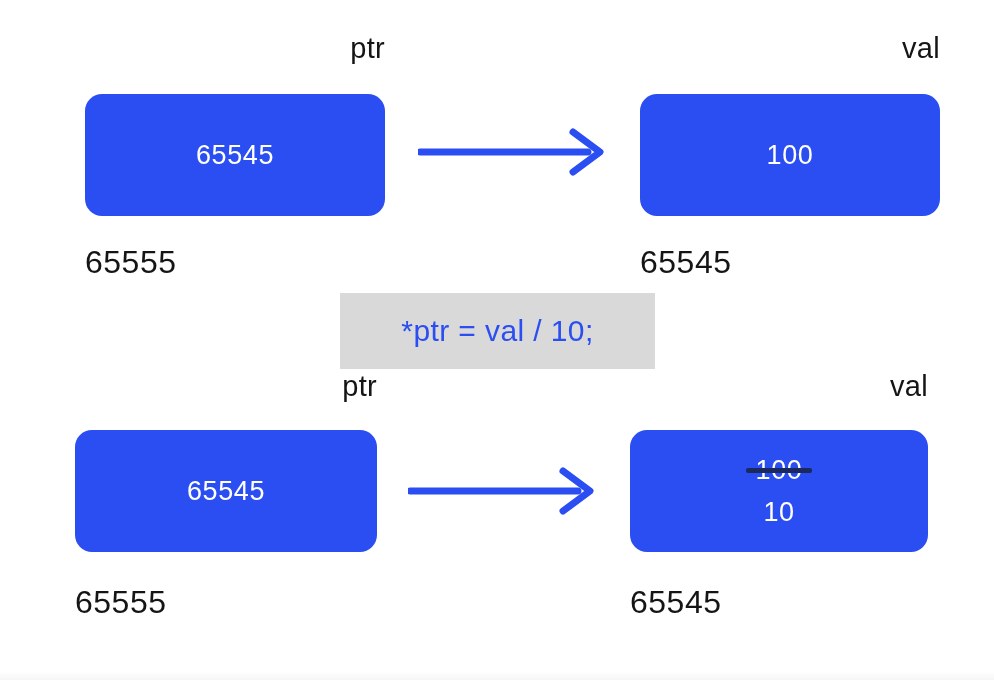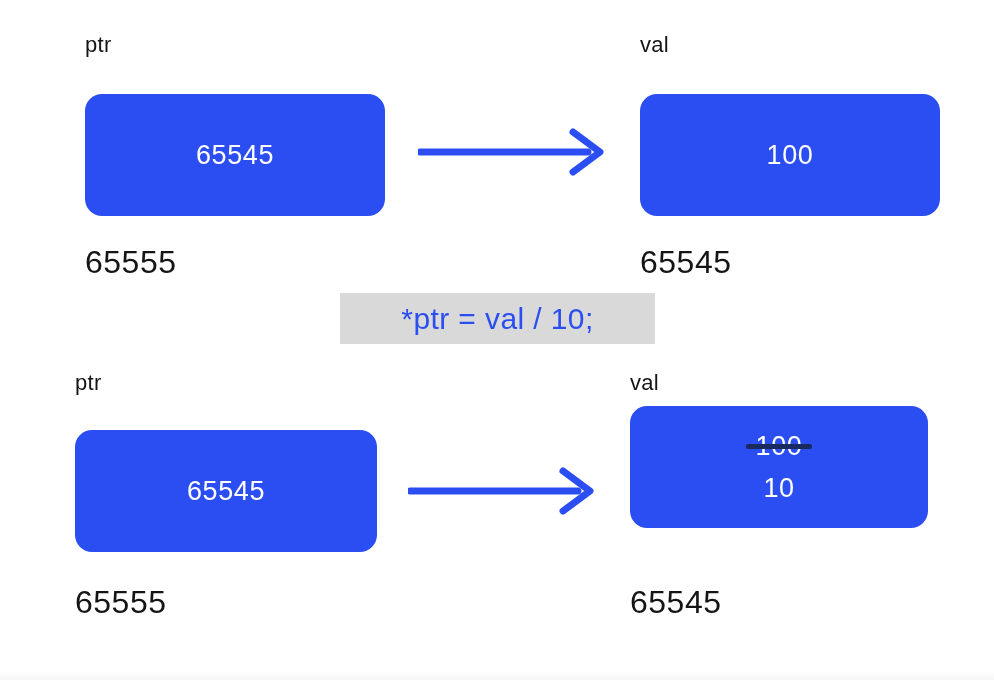--- a/index.html
+++ b/index.html
@@ -17,22 +17,22 @@
   .canvas {
     position: relative;
     width: 994px;
     height: 680px;
     background: #ffffff;
     overflow: hidden;
   }
 
   .var-label {
     position: absolute;
-    text-align: left;
-    font-size: 22px;
+    text-align: right;
+    font-size: 29px;
     font-weight: 500;
     color: var(--label-text);
     letter-spacing: 0.3px;
   }
 
   .mem-box {
     position: absolute;
     width: 300px;
     height: 122px;
     background: var(--accent-blue);
@@ -60,21 +60,21 @@
   .arrow {
     position: absolute;
     color: var(--accent-blue);
   }
 
   .code-chip {
     position: absolute;
     left: 340px;
     top: 293px;
     width: 315px;
-    height: 51px;
+    height: 76px;
     background: var(--code-bg);
     display: flex;
     align-items: center;
     justify-content: center;
     font-size: 30px;
     color: var(--accent-blue);
     letter-spacing: 0.4px;
   }
 
   .old-value {
@@ -137,21 +137,21 @@
 
   <div class="addr-label" style="left:75px; top:584px; width:302px;">65555</div>
 
   <svg class="arrow" style="left:408px; top:467px;" width="186" height="48" viewBox="0 0 186 48" aria-hidden="true">
     <line x1="2" y1="24" x2="170" y2="24" stroke="currentColor" stroke-width="7" stroke-linecap="round"></line>
     <polyline points="155,4 182,24 155,44" fill="none" stroke="currentColor" stroke-width="7" stroke-linecap="round" stroke-linejoin="round"></polyline>
   </svg>
 
   <div class="var-label" style="left:630px; top:370px; width:298px;">val</div>
 
-  <div class="mem-box" style="left:630px; top:406px; width:298px;">
+  <div class="mem-box" style="left:630px; top:430px; width:298px;">
     <span class="mem-value old-value">
       <span>100</span>
       <span class="strike"></span>
     </span>
     <span class="mem-value">10</span>
   </div>
 
   <div class="addr-label" style="left:630px; top:584px; width:298px;">65545</div>
 
   <div class="footer-strip"></div>

